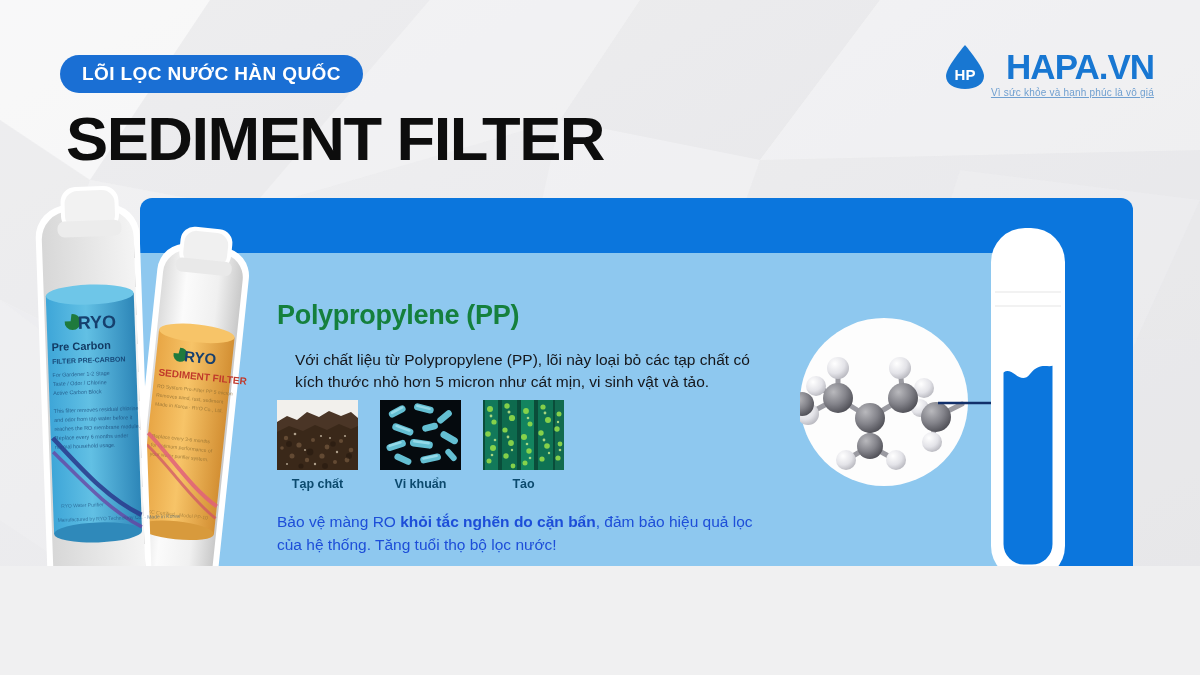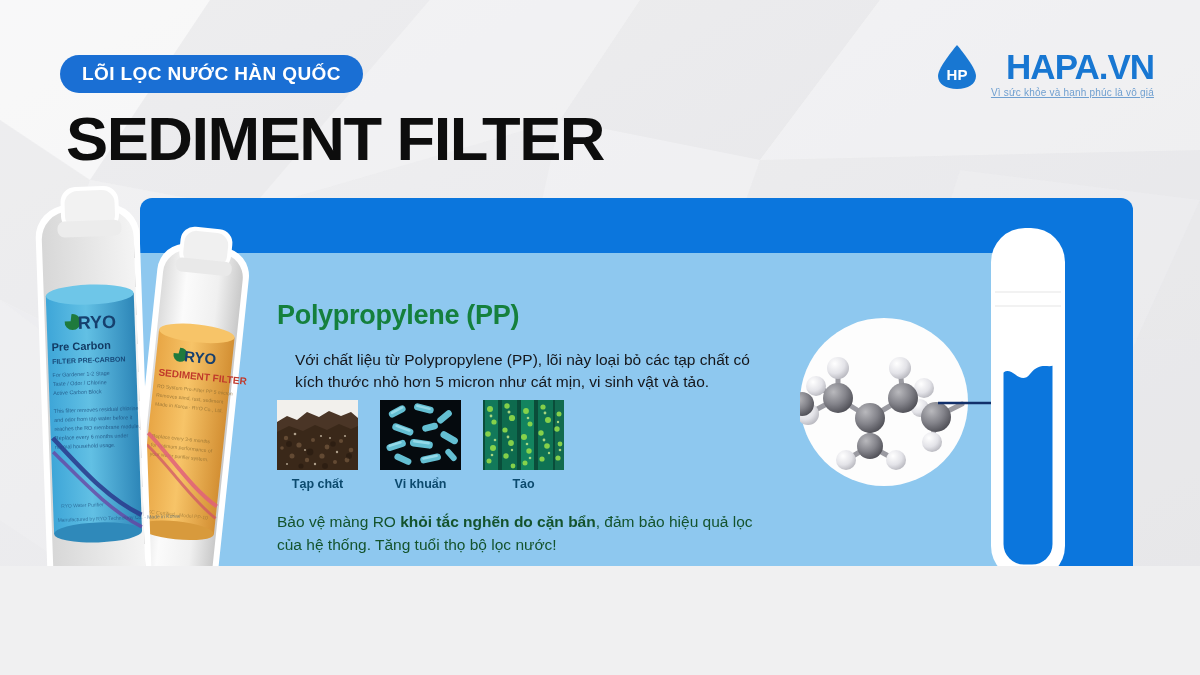--- a/index.html
+++ b/index.html
@@ -24,42 +24,42 @@
   }
   .main-title{
     position:absolute;left:66px;top:108px;
     font-size:62px;font-weight:bold;color:#0d0d0d;
     letter-spacing:-1.5px;line-height:1;white-space:nowrap;
     font-family:"Liberation Sans", sans-serif;
     transform:scaleX(1.02);transform-origin:left center;
   }
 
   
-  .logo{position:absolute;right:46px;top:44px;display:flex;align-items:flex-start;gap:12px;}
+  .logo{position:absolute;right:46px;top:44px;display:flex;align-items:flex-start;gap:4px;}
   .logo-drop{position:relative;width:44px;height:46px;flex:none;}
   .logo-drop svg{display:block;}
   .logo-txtwrap{display:flex;flex-direction:column;align-items:flex-end;margin-top:6px;}
   .logo-name{font-size:35px;font-weight:bold;color:#1877d2;letter-spacing:-1px;line-height:.96;}
   .logo-tag{font-size:10px;color:#6f9fd0;letter-spacing:.2px;margin-top:3px;white-space:nowrap;text-decoration:underline;}
 
   
   .panel-outer{
     position:absolute;left:140px;top:198px;width:993px;height:408px;
     background:#0b76dd;border-radius:12px;
   }
   .panel-inner{
     position:absolute;left:140px;top:253px;width:912px;height:317px;
     background:#8ec8ef;
   }
 
   
   .content{position:absolute;left:277px;top:300px;width:500px;}
   .sec-title{font-size:27px;font-weight:bold;color:#15803d;letter-spacing:-.3px;margin:0 0 18px;}
   .sec-body{font-size:15.5px;color:#15161a;line-height:1.45;margin:18px;}
-  .sec-body-2{font-size:15.5px;color:#14532d;line-height:1.5;margin:0;}
+  .sec-body-2{font-size:15.5px;color:#1d4ed8;line-height:1.5;margin:0;}
   .sec-body-2 b{font-weight:bold;}
 
   
   .thumbs{position:absolute;left:277px;top:400px;display:flex;gap:22px;}
   .thumb-cell{width:81px;display:flex;flex-direction:column;align-items:center;}
   .thumb-img{width:81px;height:70px;overflow:hidden;position:relative;}
   .thumb-img svg{display:block;width:81px;height:70px;}
   .thumb-cap{margin-top:7px;font-size:12.5px;font-weight:bold;color:#0c4a6e;white-space:nowrap;}
 
   .bottom-text{position:absolute;left:277px;top:510px;width:500px;}

